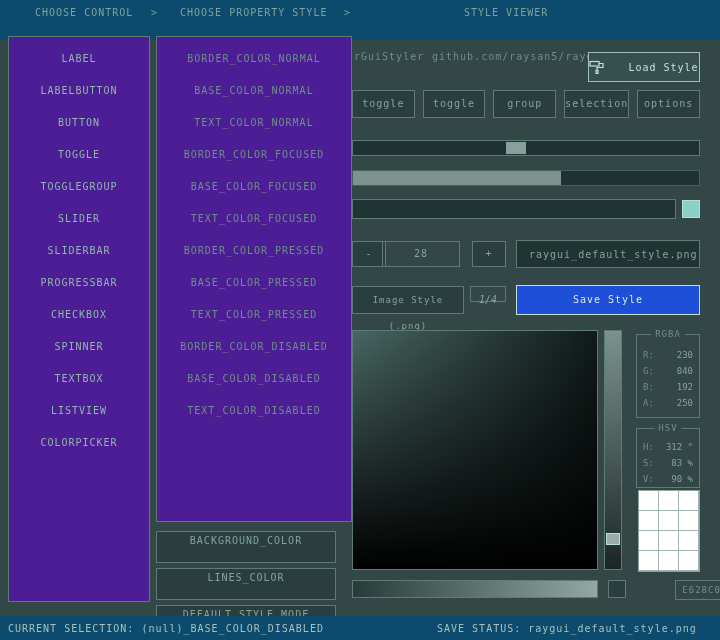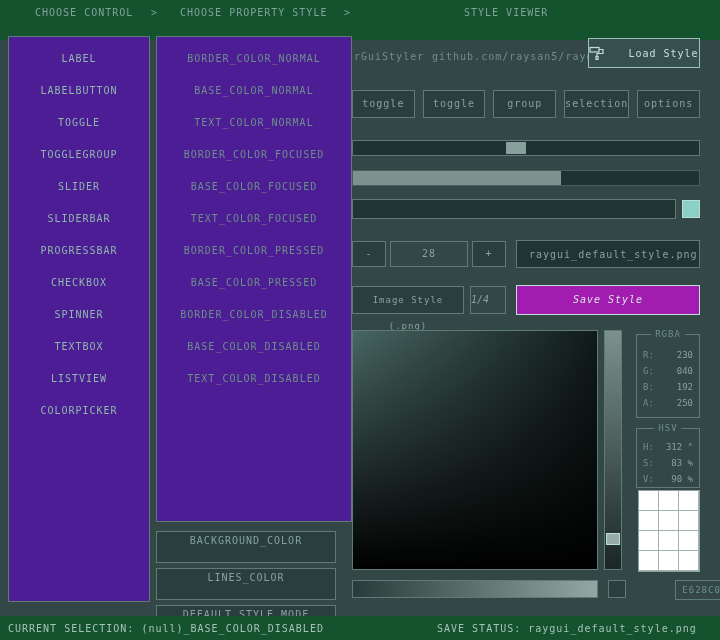--- a/index.html
+++ b/index.html
@@ -1,38 +1,38 @@
 <!DOCTYPE html>
 <html><head>
 <meta charset="utf-8">
 <style>
   html,body{margin:0;padding:0;background:#334746;}
   #app{position:relative;width:720px;height:640px;background:#334746;overflow:hidden;
        font-family:"DejaVu Sans Mono",monospace;color:#84a39c;}
 
-  .bar{position:absolute;left:0;width:720px;height:40px;background:#14532d;}
+  .bar{position:absolute;left:0;width:720px;height:40px;background:#0c4a6e;}
   .topbar{top:0;}
   .statusbar{top:616px;}
   .bar span{position:absolute;top:7px;font-size:10px;letter-spacing:1px;color:#7fa29a;white-space:nowrap;}
 
   .panel{position:absolute;border:1px solid #5d7c76;background:#4c1d95;box-sizing:border-box;padding-top:6px;}
   .controls-panel{left:8px;top:36px;width:142px;height:566px;}
   .props-panel{left:156px;top:36px;width:196px;height:486px;}
   .list-item{height:32px;line-height:32px;text-align:center;font-size:10px;letter-spacing:1px;cursor:pointer;white-space:nowrap;}
   .controls-panel .list-item{color:#8fb8ab;}
   .props-panel .list-item{color:#6d8f89;}
 
   .extra-btns{position:absolute;left:156px;top:531px;width:180px;display:flex;flex-direction:column;gap:5px;}
   .btn{box-sizing:border-box;border:1px solid #5d7c76;background:#2a3e40;color:#84a39c;
        font-size:10px;letter-spacing:1px;text-align:center;cursor:pointer;font-family:inherit;}
   .extra-btns .btn{height:32px;line-height:18px;}
 
   .app-name{position:absolute;left:354px;top:51px;font-size:10px;letter-spacing:1px;color:#6d8f89;}
   .repo{position:absolute;left:432px;top:51px;font-size:10px;letter-spacing:1px;color:#6d8f89;}
-  .load-btn{position:absolute;left:588px;top:38px;width:112px;height:30px;box-sizing:border-box;
+  .load-btn{position:absolute;left:588px;top:52px;width:112px;height:30px;box-sizing:border-box;
             border:1px solid #9fc0b9;background:#35504f;color:#c6e0d9;display:flex;align-items:center;
             justify-content:center;gap:23px;font-size:10px;letter-spacing:1px;cursor:pointer;}
   .load-btn svg{flex:0 0 auto;}
 
   .toggle-row{position:absolute;left:352px;top:90px;width:348px;height:28px;display:flex;gap:8px;}
   .toggle-row .btn{flex:1;line-height:26px;height:28px;}
 
   .slider{position:absolute;left:352px;top:140px;width:348px;height:16px;border:1px solid #5d7c76;
           background:#1e3233;box-sizing:border-box;cursor:pointer;}
   .slider-handle{position:absolute;top:1px;bottom:1px;width:20px;background:#87a09b;}
@@ -42,31 +42,31 @@
   .progress-fill{height:100%;background:#7e938e;}
 
   .textbox{position:absolute;box-sizing:border-box;border:1px solid #5d7c76;background:#203434;
            font-size:10px;color:#84a39c;letter-spacing:1px;display:flex;align-items:center;
            padding:0 12px;cursor:text;white-space:nowrap;overflow:hidden;}
   .main-textbox{left:352px;top:199px;width:324px;height:20px;}
   .checkbox{position:absolute;left:682px;top:200px;width:18px;height:18px;background:#8bd0c7;
             border:1px solid #b9ded7;box-sizing:border-box;cursor:pointer;}
 
   .spin-minus{position:absolute;left:352px;top:241px;width:34px;height:26px;line-height:24px;}
-  .spin-value{position:absolute;left:390px;top:241px;width:78px;height:26px;border:1px solid #5d7c76;
+  .spin-value{position:absolute;left:382px;top:241px;width:78px;height:26px;border:1px solid #5d7c76;
               box-sizing:border-box;text-align:center;line-height:24px;font-size:10px;color:#84a39c;letter-spacing:1px;}
   .spin-plus{position:absolute;left:472px;top:241px;width:34px;height:26px;line-height:24px;}
   .filename-box{left:516px;top:240px;width:184px;height:28px;}
 
   .img-style-btn{position:absolute;left:352px;top:286px;width:112px;height:28px;line-height:26px;font-size:9px;}
-  .ratio-box{position:absolute;left:470px;top:286px;width:36px;height:28px;border:1px solid #5d7c76;
-             box-sizing:border-box;line-height:26px;font-size:10px;color:#84a39c;cursor:pointer;font-style:italic;}
+  .ratio-box{position:absolute;left:470px;top:286px;width:36px;height:16px;border:1px solid #5d7c76;
+             box-sizing:border-box;text-align:center;line-height:26px;font-size:10px;color:#84a39c;cursor:pointer;font-style:italic;}
   .save-btn{position:absolute;left:516px;top:285px;width:184px;height:30px;box-sizing:border-box;
-            border:1px solid #c2ded7;background:#a21caf;color:#d7ebe4;font-size:10px;letter-spacing:1px;
-            line-height:28px;text-align:center;cursor:pointer;font-style:italic;}
+            border:1px solid #c2ded7;background:#1d4ed8;color:#d7ebe4;font-size:10px;letter-spacing:1px;
+            line-height:28px;text-align:center;cursor:pointer;}
 
   .sv-square{position:absolute;left:352px;top:330px;width:246px;height:240px;border:1px solid #5d7c76;
              box-sizing:border-box;cursor:crosshair;
              background:linear-gradient(to bottom,rgba(0,0,0,0),#000),linear-gradient(to right,#486662,#101a19);}
   .vslider{position:absolute;left:604px;top:330px;width:18px;height:240px;border:1px solid #5d7c76;
            box-sizing:border-box;cursor:pointer;background:linear-gradient(to bottom,#7b928c,#1a2625);}
   .vslider-handle{position:absolute;left:1px;right:1px;height:12px;background:#98ada7;border:1px solid #b9ded7;box-sizing:border-box;}
 
   .group-box{position:absolute;left:636px;width:64px;border:1px solid #5d7c76;box-sizing:border-box;}
   .rgba-box{top:334px;height:84px;padding-top:12px;}
@@ -107,20 +107,21 @@
     <span style="left:344px">&gt;</span>
     <span style="left:464px">STYLE VIEWER</span>
   </div>
 
   <div class="panel controls-panel">
 
       <div class="list-item">LABEL</div>
 
       <div class="list-item">LABELBUTTON</div>
 
+      <div class="list-item">BUTTON</div>
 
       <div class="list-item">TOGGLE</div>
 
       <div class="list-item">TOGGLEGROUP</div>
 
       <div class="list-item">SLIDER</div>
 
       <div class="list-item">SLIDERBAR</div>
 
       <div class="list-item">PROGRESSBAR</div>
@@ -148,20 +149,21 @@
       <div class="list-item">BORDER_COLOR_FOCUSED</div>
 
       <div class="list-item">BASE_COLOR_FOCUSED</div>
 
       <div class="list-item">TEXT_COLOR_FOCUSED</div>
 
       <div class="list-item">BORDER_COLOR_PRESSED</div>
 
       <div class="list-item">BASE_COLOR_PRESSED</div>
 
+      <div class="list-item">TEXT_COLOR_PRESSED</div>
 
       <div class="list-item">BORDER_COLOR_DISABLED</div>
 
       <div class="list-item">BASE_COLOR_DISABLED</div>
 
       <div class="list-item">TEXT_COLOR_DISABLED</div>
     </div>
 
   <div class="extra-btns">
 

